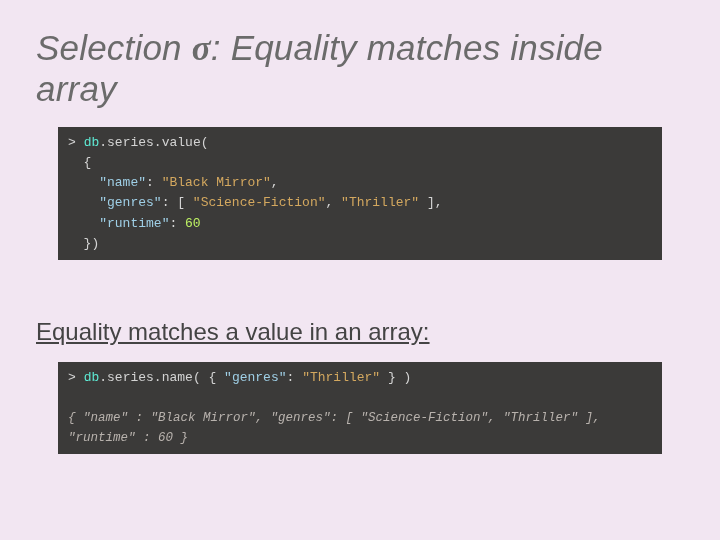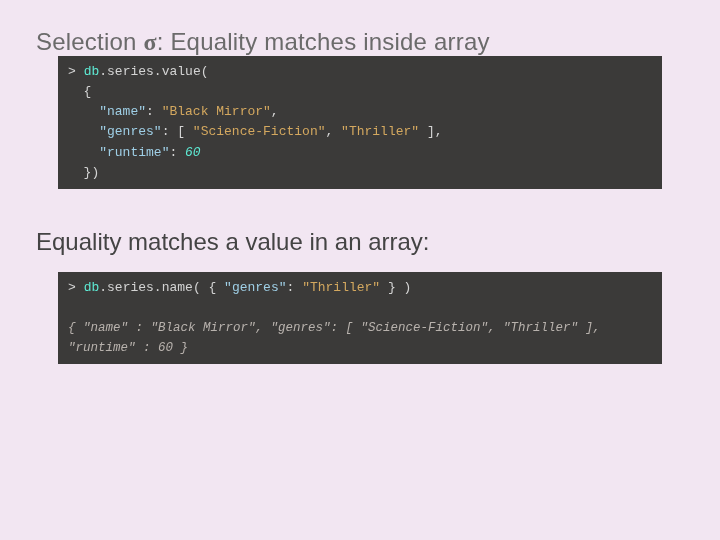--- a/index.html
+++ b/index.html
@@ -5,24 +5,26 @@
   * { margin: 0; padding: 0; box-sizing: border-box; }
   body {
     width: 720px;
     height: 540px;
     background: #f2e6f2;
     font-family: "Segoe UI", "Helvetica Neue", Arial, sans-serif;
     padding: 28px 36px;
     color: #333;
   }
   .title {
-    font-size: 24px;
+    font-size: 35px;
     font-weight: 300;
     color: #6b6b6b;
+    margin-bottom: 18px;
     letter-spacing: 0.2px;
+    font-style: italic;
   }
   .sigma {
     font-family: "Times New Roman", Georgia, serif;
     font-weight: bold;
     color: #6b6b6b;
   }
   .codeblock {
     background: #3b3a39;
     color: #d4d4d4;
     font-family: "Lucida Console", Consolas, "Courier New", monospace;
@@ -31,27 +33,28 @@
     padding: 6px 10px;
     margin: 0 22px 0 22px;
     white-space: pre;
     overflow: hidden;
   }
   .prompt { color: #d4d4d4; }
   .kw-db { color: #5eead4; }
   .dim { color: #d4d4d4; }
   .key { color: #9fcfe6; }
   .string { color: #d4a85f; }
-  .number { color: #5eead4; font-style: italic; }
+  .number { color: #bef264; }
   .brace { color: #d4d4d4; }
   .subtitle {
     font-size: 24px;
     font-weight: 300;
     color: #444;
-    margin: 39px 0 16px 0;
+    margin: 58px 0 16px 0;
+    text-decoration: underline;
   }
   .result {
     font-style: italic;
     color: #b8b2ad;
     font-size: 12.5px;
     line-height: 1.5;
     white-space: pre-wrap;
     padding-top: 4px;
   }
 </style>

